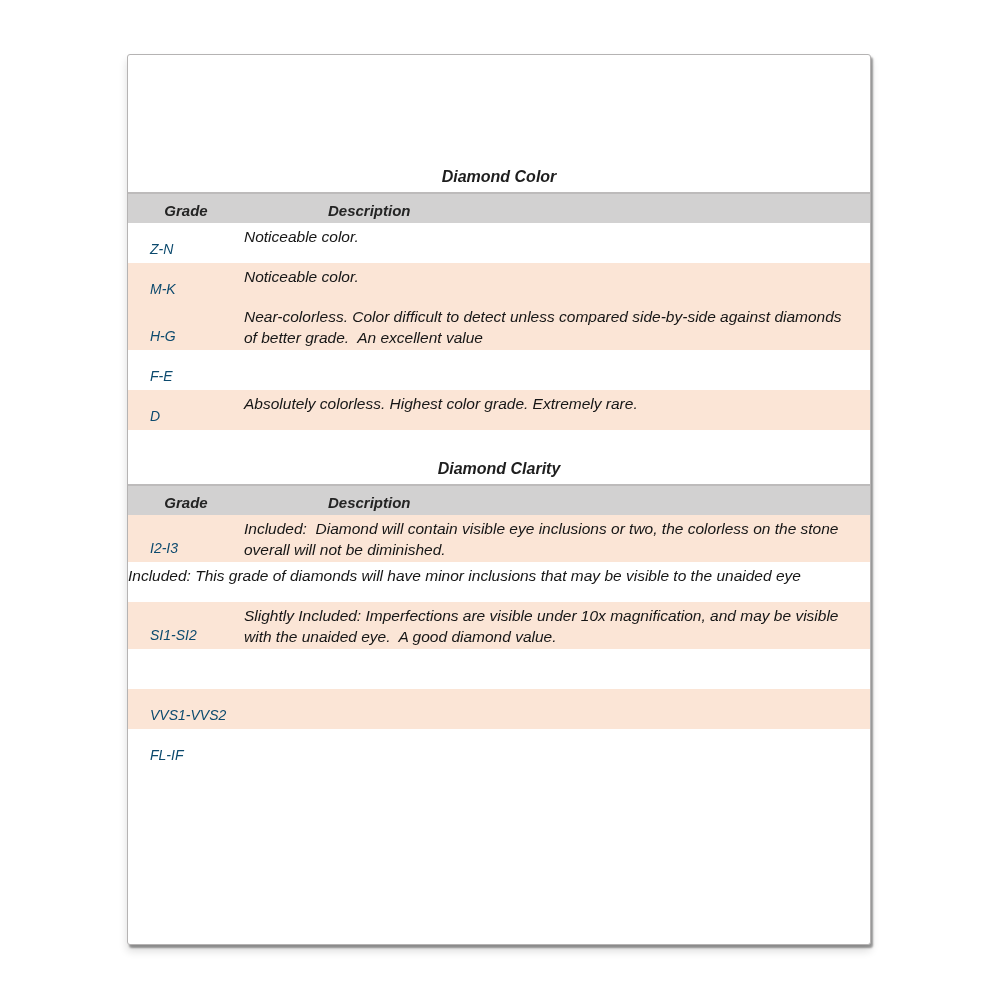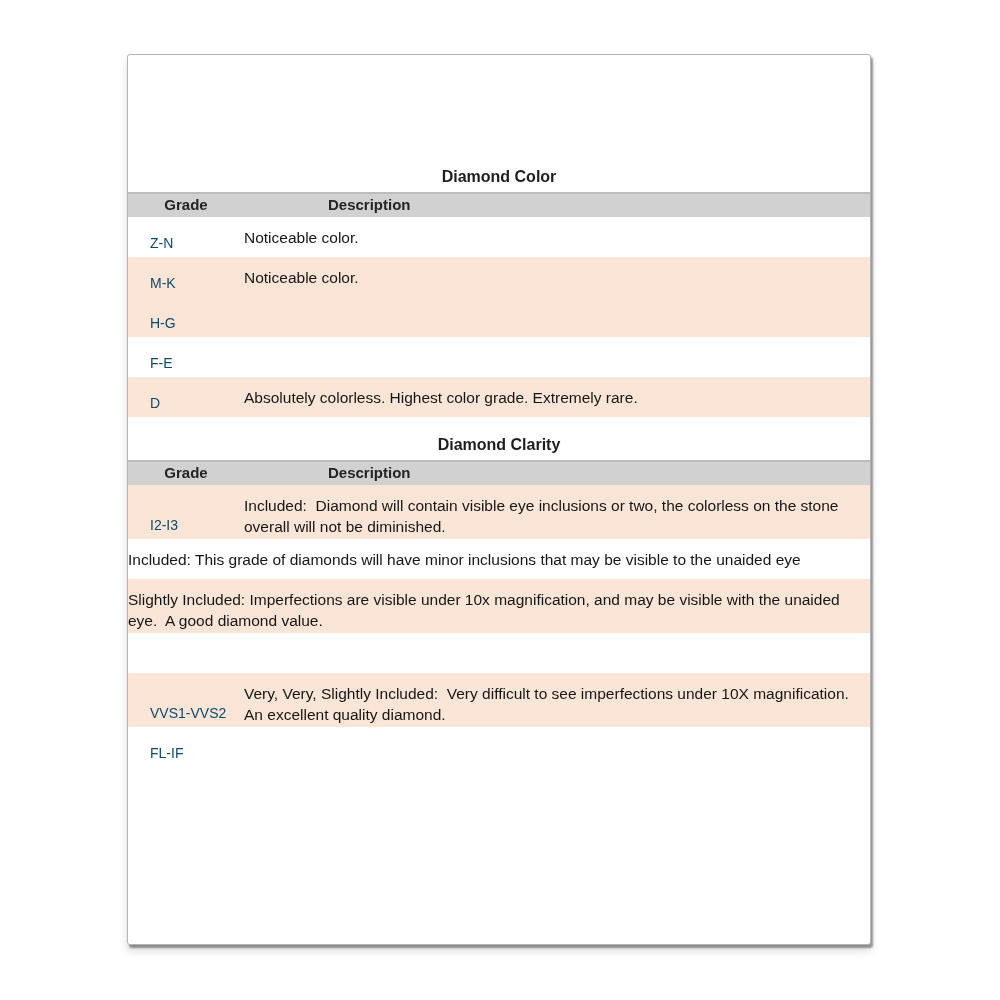--- a/index.html
+++ b/index.html
@@ -27,34 +27,34 @@
     border: 1px solid #b5b3b3;
     border-radius: 3px;
     box-shadow: 2px 3px 2px rgba(0,0,0,0.38), 0 6px 9px rgba(0,0,0,0.14);
     color: var(--ink, #1e1e1e);
     box-sizing: border-box;
     overflow: hidden;
   }
   .page-top-spacer {
     height: 112px;
   }
-  .doc-table { margin: 0; }
-  .doc-table + .doc-table { margin-top: 18px; }
+  .doc-table { margin: 0; font-style: italic; }
+  .doc-table + .doc-table { margin-top: 29px; }
   .doc-title {
     margin: 0 0 5px 0;
     text-align: center;
     font-size: 16px;
     line-height: 20px;
     font-weight: 700;
     color: var(--ink, #1e1e1e);
   }
   .thead {
     display: flex;
     align-items: flex-end;
-    height: 25px;
+    height: 31px;
     background: var(--header-bg, #d2d1d1);
     border-top: 2px solid #bdbbbb;
     box-sizing: border-box;
   }
   .th {
     font-size: 15px;
     font-weight: 700;
     padding-bottom: 4px;
     color: #242424;
   }
@@ -81,21 +81,21 @@
     display: flex;
     align-items: flex-end;
     padding: 0 2px 6px 22px;
     box-sizing: border-box;
     font-size: 14px;
     line-height: 16px;
     color: #0c4a6e;
   }
   .td-desc {
     flex: 1;
-    padding: 10px 12px 2px 0;
+    padding: 3px 12px 2px 0;
     font-size: 15.5px;
     line-height: 21px;
     white-space: pre-wrap;
     color: #161616;
   }
 </style>
 </head>
 <body>
 
 <div class="canvas">
@@ -115,20 +115,21 @@
   </div>
 
   <div class="trow shaded">
     <div class="td td-grade">M-K</div>
     <div class="td td-desc">Noticeable color.</div>
   </div>
 
 
   <div class="trow shaded">
     <div class="td td-grade">H-G</div>
+    <div class="td td-desc">Near-colorless. Color difficult to detect unless compared side-by-side against diamonds of better grade.  An excellent value</div>
   </div>
 
   <div class="trow">
     <div class="td td-grade">F-E</div>
   </div>
 
   <div class="trow shaded">
     <div class="td td-grade">D</div>
     <div class="td td-desc">Absolutely colorless. Highest color grade. Extremely rare.</div>
   </div>
@@ -145,29 +146,29 @@
   <div class="trow shaded">
     <div class="td td-grade">I2-I3</div>
     <div class="td td-desc">Included:  Diamond will contain visible eye inclusions or two, the colorless on the stone overall will not be diminished.</div>
   </div>
 
   <div class="trow">
     <div class="td td-desc">Included: This grade of diamonds will have minor inclusions that may be visible to the unaided eye</div>
   </div>
 
   <div class="trow shaded">
+    <div class="td td-grade">SI1-SI2</div>
     <div class="td td-desc">Slightly Included: Imperfections are visible under 10x magnification, and may be visible with the unaided eye.  A good diamond value.</div>
   </div>
 
   <div class="trow">
   </div>
 
   <div class="trow shaded">
     <div class="td td-grade">VVS1-VVS2</div>
-    <div class="td td-desc">Very, Very, Slightly Included:  Very difficult to see imperfections under 10X magnification.  An excellent quality diamond.</div>
   </div>
 
   <div class="trow">
     <div class="td td-grade">FL-IF</div>
   </div>
 </div>
   </section>
 </div>
   </div>
 </div>

